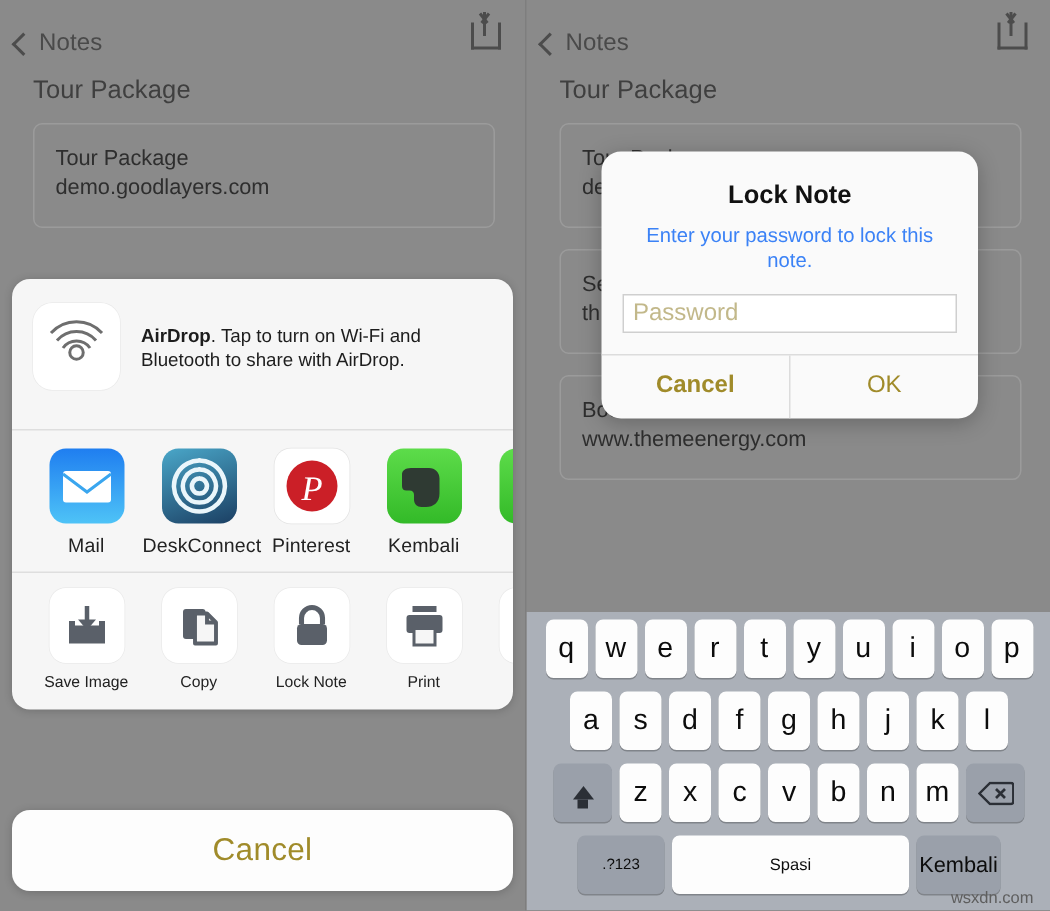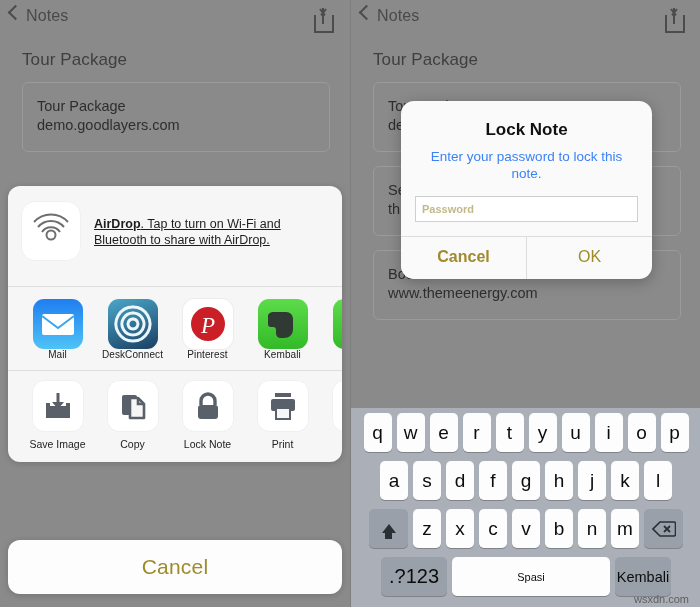--- a/index.html
+++ b/index.html
@@ -9,22 +9,22 @@
     background: #8a8a8a;
     overflow: hidden;
   }
   .screen { position: relative; width: 700px; height: 607px; display: flex; }
   .panel { position: relative; width: 350px; height: 607px; background: #8a8a8a; overflow: hidden; }
   .panel.right { border-left: 1px solid #7e7e7e; }
 
   
   .navbar { position: absolute; top: 0; left: 0; width: 350px; height: 38px; }
   .nav-back {
-    position: absolute; left: 10px; top: 7px;
-    display: flex; gap: 5px;
+    position: absolute; left: 10px; top: 20px;
+    display: flex; align-items: center; gap: 5px;
     color: #555; font-size: 16px;
   }
   .chev {
     width: 11px; height: 11px;
     border-left: 2.6px solid #4c4c4c;
     border-bottom: 2.6px solid #4c4c4c;
     transform: rotate(45deg);
     display: inline-block;
   }
   .nav-back-label { color: #4a4a4a; font-size: 16px; letter-spacing: .1px; }
@@ -61,32 +61,32 @@
     background: #f6f6f6; border-radius: 12px; overflow: hidden;
     box-shadow: 0 1px 6px rgba(0,0,0,.18);
   }
   .airdrop-row { display: flex; align-items: flex-start; padding: 16px 14px 26px 14px; }
   .airdrop-icon {
     width: 58px; height: 58px; border-radius: 13px; background: #fff;
     flex: 0 0 58px; position: relative;
     box-shadow: 0 0 0 .5px rgba(0,0,0,.05);
   }
   .airdrop-text {
-    margin-left: 14px; font-size: 12.5px; color: #1d1d1d; line-height: 16px; padding-top: 14px; text-decoration: underline;
+    margin-left: 14px; font-size: 12.5px; color: #1d1d1d; line-height: 16px; padding-top: 14px;
   }
   .airdrop-text b { font-weight: bold; }
   .sheet-divider { height: 1px; background: #dedede; }
 
   .apps-row { display: flex; padding: 12px 0 10px 12px; overflow: hidden; }
   .app { width: 75px; flex: 0 0 75px; text-align: center; }
   .app-icon {
     width: 50px; height: 50px; border-radius: 11px; margin: 0 auto;
     position: relative; overflow: hidden;
   }
-  .app-label { font-size: 10px; color: #222; letter-spacing: .1px; }
+  .app-label { font-size: 13px; color: #222; margin-top: 7px; letter-spacing: .1px; }
 
   .actions-row { display: flex; padding: 10px 0 12px 12px; overflow: hidden; }
   .action { width: 75px; flex: 0 0 75px; text-align: center; }
   .action-icon {
     width: 50px; height: 50px; border-radius: 11px; margin: 0 auto;
     background: #fff; position: relative;
     box-shadow: 0 0 0 .5px rgba(0,0,0,.05);
   }
   .action-label { font-size: 10.5px; color: #222; margin-top: 7px; }
 
@@ -102,24 +102,23 @@
   .alert {
     position: absolute; left: 50px; top: 101px; width: 251px;
     background: #fafafa; border-radius: 13px; overflow: hidden;
     box-shadow: 0 3px 14px rgba(0,0,0,.25);
   }
   .alert-title { text-align: center; font-size: 17px; font-weight: bold; color: #111; padding: 19px 16px 0; }
   .alert-msg { text-align: center; font-size: 13.5px; color: #3b82f6; padding: 8px 20px 0; line-height: 17px; }
   .alert-field-wrap { padding: 14px 14px 0; }
   .alert-field {
     width: 100%; height: 26px; background: #fff; border: 1px solid #cfcfcf;
-    font-size: 11px; color: #222; padding: 4px 6px;
+    font-size: 16px; color: #222; padding: 4px 6px;
     font-family: "Liberation Sans", sans-serif;
     caret-color: #a08b2a;
-    font-weight: bold;
   }
   .alert-field::placeholder { color: #c2b88a; }
   .alert-btns { display: flex; margin-top: 14px; border-top: 1px solid #dcdcdc; }
   .alert-btn {
     flex: 1; text-align: center; padding: 11px 0 13px;
     font-size: 16px; color: #a08b2a;
   }
   .alert-btn.cancel { font-weight: bold; }
   .alert-sep { width: 1px; background: #dcdcdc; }
 
@@ -134,21 +133,21 @@
   .krow.r3 { gap: 5px; }
   .krow.r4 { gap: 5px; }
   .key {
     background: #fdfdfd; border-radius: 5px;
     width: 28px; height: 39px;
     display: flex; align-items: center; justify-content: center;
     font-size: 19px; color: #0c0c0c;
     box-shadow: 0 1px 0 rgba(0,0,0,.25);
   }
   .key.wide { background: #9aa0aa; width: 39px; }
-  .key.num { background: #9aa0aa; width: 66px; font-size: 20px; border-radius: 5px; }
+  .key.num { background: #9aa0aa; width: 58px; font-size: 10px; border-radius: 5px; }
   .key.space { width: 158px; font-size: 11px; }
   .key.ret { background: #9aa0aa; width: 56px; font-size: 14.5px; }
   .shift-glyph {
     width: 0; height: 0; border-left: 7px solid transparent; border-right: 7px solid transparent;
     border-bottom: 9px solid #2b2f36; position: relative;
   }
   .shift-glyph::after {
     content: ""; position: absolute; left: -3.5px; top: 9px; width: 7px; height: 6px; background: #2b2f36;
   }
   .del-glyph { position: relative; width: 24px; height: 16px; }

